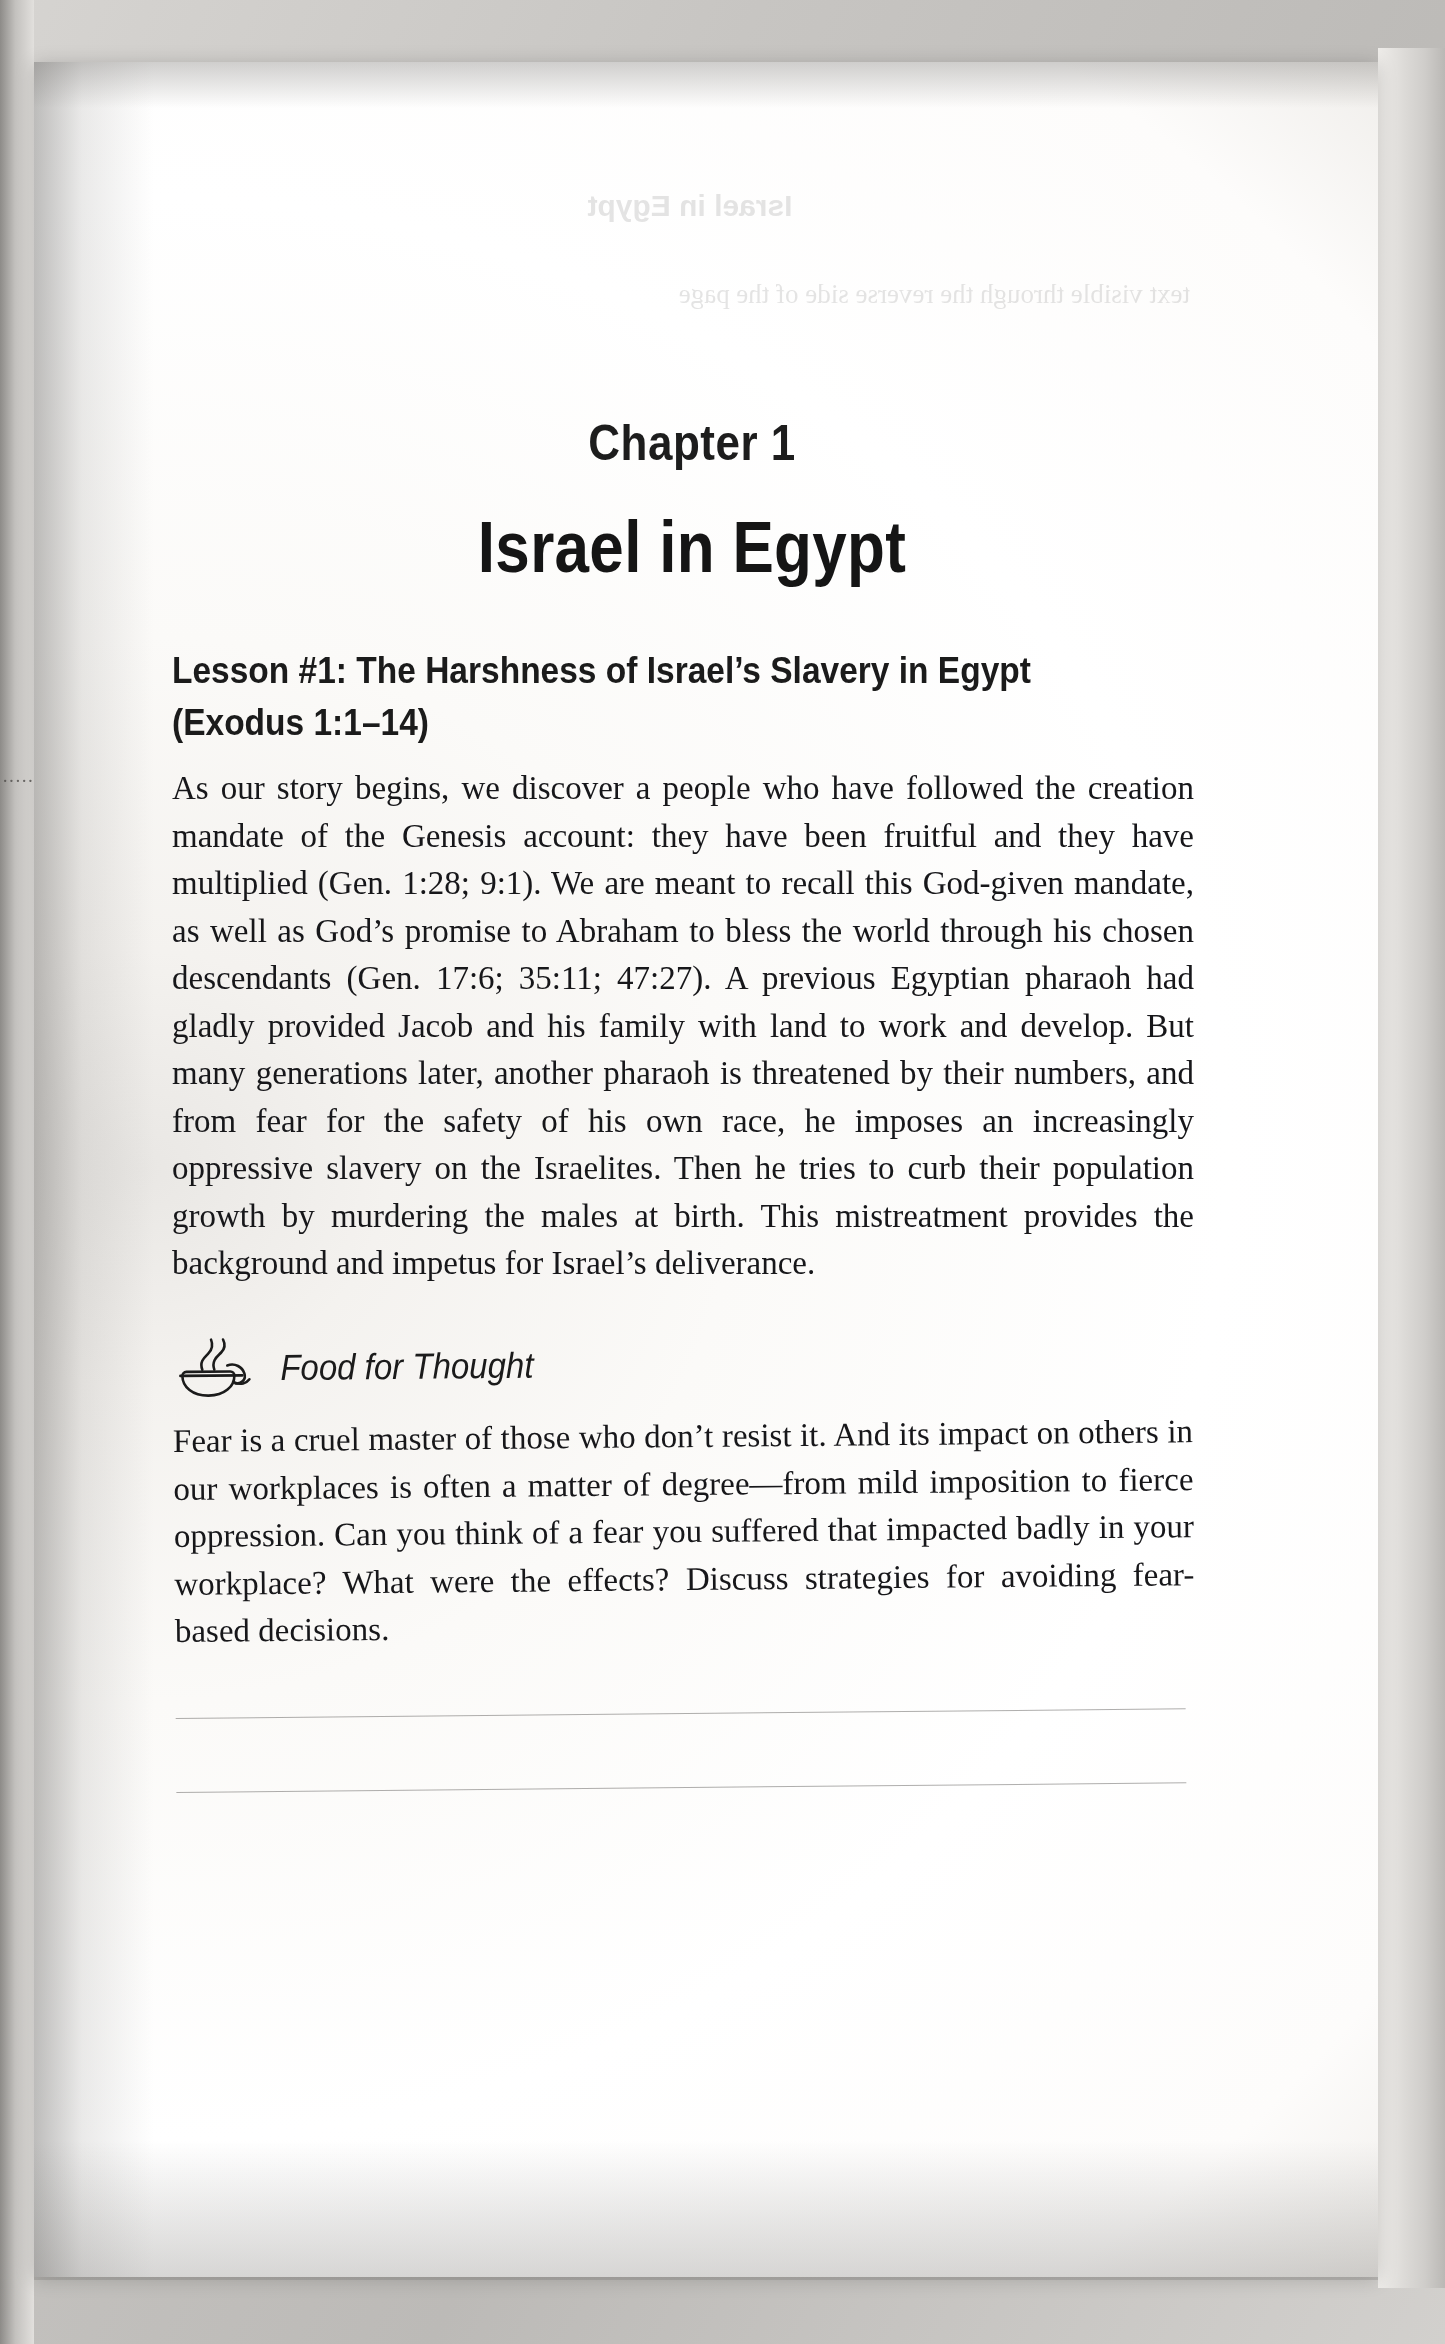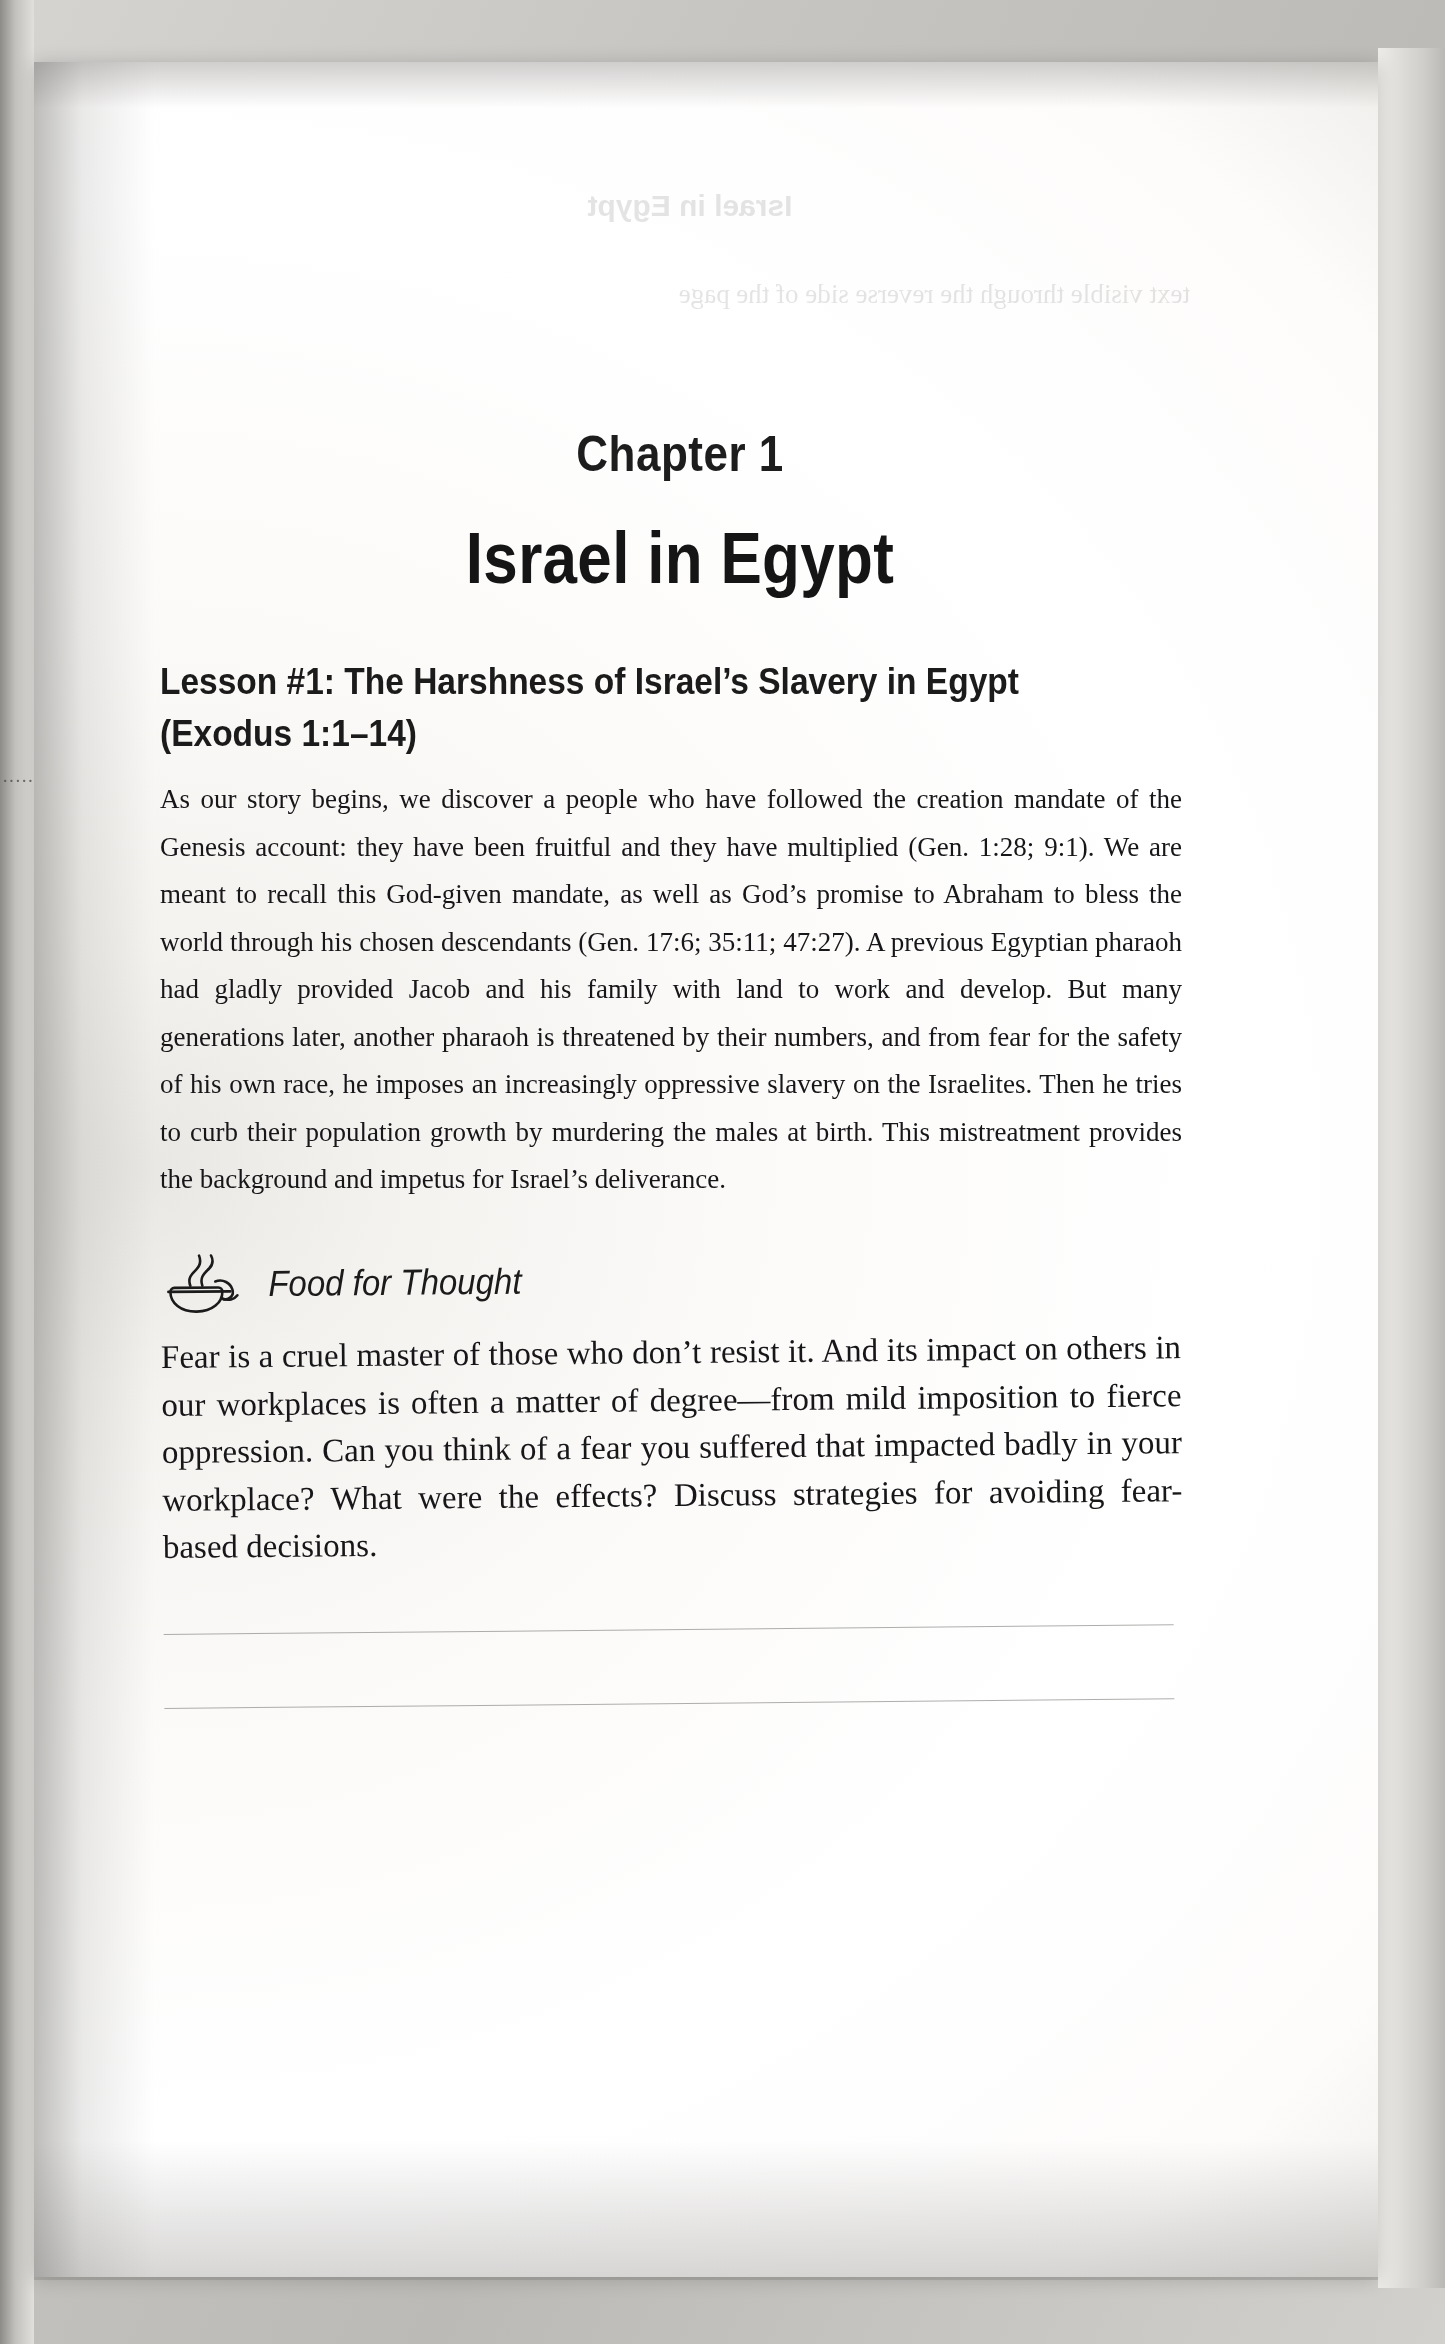--- a/index.html
+++ b/index.html
@@ -107,24 +107,23 @@
     text-align: center;
     font-family: "Liberation Sans", sans-serif;
     font-weight: bold;
     font-size: 30px;
     margin-bottom: 38px;
   }
 
   
   .content {
     position: absolute;
-    left: 160px;
+    left: 172px;
     top: 0;
     width: 1040px;
-    margin-top: 11px;
   }
   .chapter-label {
     margin-top: 418px;
     text-align: center;
     font-family: "Liberation Sans", sans-serif;
     font-weight: bold;
     font-size: 44px;
     letter-spacing: .5px;
     color: #1d1d1d;
     transform: scaleY(1.12);
@@ -147,21 +146,21 @@
     font-size: 33.5px;
     line-height: 46px;
     color: #1b1b1b;
     transform: scaleY(1.12);
     transform-origin: left top;
     width: 930px;
   }
   .body-text {
     margin-top: 28px;
     font-family: "Liberation Serif", serif;
-    font-size: 27px;
+    font-size: 33px;
     line-height: 47.5px;
     color: #17171a;
     text-align: justify;
     width: 1022px;
     hyphens: manual;
   }
 
   
   .fft {
     margin-top: 48px;

